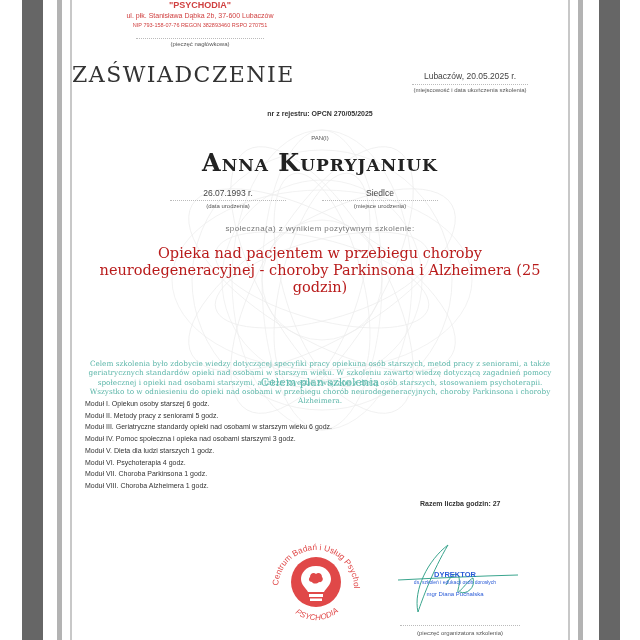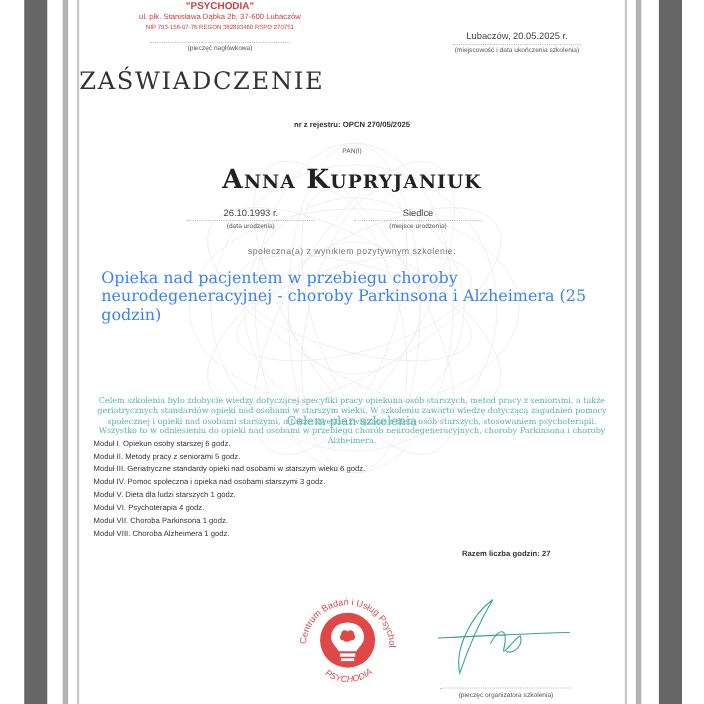--- a/index.html
+++ b/index.html
@@ -19,38 +19,38 @@
   .watermark { position: absolute; left: 90px; top: 50px; width: 320px; height: 460px; opacity: 0.18; pointer-events: none; }
 
   .hdr-left { position: absolute; left: 28px; top: 0; width: 200px; text-align: center; color: #d04040; }
   .hdr-org { font-size: 9px; font-weight: bold; line-height: 11px; }
   .hdr-addr { font-size: 7px; line-height: 10px; }
   .hdr-nip { font-size: 5.5px; line-height: 9px; }
   .hdr-line { margin: 8px auto 2px; width: 128px; border-top: 1px dotted #bbb; }
   .hdr-caption { font-size: 6px; color: #555; }
 
   .hdr-right { position: absolute; left: 338px; top: 27px; width: 120px; text-align: center; }
-  .hdr-date { font-size: 8.5px; color: #444; }
+  .hdr-date { font-size: 8.5px; color: #444; margin-top: 44px; }
   .hdr-line2 { margin: 3px auto 2px; width: 116px; border-top: 1px dotted #bbb; }
 
   .title { position: absolute; left: 0; top: 62px; width: 496px; text-align: left; font-family: "DejaVu Serif", serif; font-size: 22px; letter-spacing: 1.5px; color: #333; font-weight: normal; }
   .subtitle { position: absolute; left: 0; top: 96px; width: 496px; text-align: center; font-size: 8px; color: #777; }
   .register { position: absolute; left: 0; top: 110px; width: 496px; text-align: center; font-size: 7px; font-weight: bold; color: #333; }
 
   .pan { position: absolute; left: 0; top: 135px; width: 496px; text-align: center; font-size: 6px; color: #555; }
   .name { position: absolute; left: 0; top: 148px; width: 496px; text-align: center; font-family: "DejaVu Serif", serif; font-size: 24px; font-weight: bold; font-variant: small-caps; letter-spacing: 1px; color: #222; }
 
   .birth { position: absolute; top: 188px; width: 116px; text-align: center; }
   .birth-val { font-size: 8.5px; color: #444; }
   .birth-line { margin: 2px auto 2px; border-top: 1px dotted #bbb; width: 116px; }
   .birth-cap { font-size: 6px; color: #555; }
 
   .completed { position: absolute; left: 0; top: 224px; width: 496px; text-align: center; font-size: 8px; color: #777; letter-spacing: 0.4px; }
 
-  .course { position: absolute; left: 20px; top: 245px; width: 456px; text-align: left; font-family: "DejaVu Serif", serif; font-size: 14.5px; line-height: 17px; color: #3b82f6; }
+  .course { position: absolute; left: 20px; top: 245px; width: 456px; text-align: center; font-family: "DejaVu Serif", serif; font-size: 14.5px; line-height: 17px; color: #b91c1c; }
 
   .desc { position: absolute; left: 12px; top: 311px; width: 472px; text-align: center; font-family: "DejaVu Serif", serif; font-size: 7.3px; line-height: 9.3px; color: #5ab5a8; margin-top: 48px; }
 
   .plan-title { position: absolute; left: 0; top: 376px; width: 496px; text-align: center; font-family: "DejaVu Serif", serif; font-size: 11px; color: #62bcb0; }
 
   .modules { position: absolute; left: 13px; top: 398px; list-style: none; }
   .modules li { font-size: 7px; line-height: 11.7px; color: #333; }
 
   .total { position: absolute; left: 348px; top: 500px; font-size: 7px; font-weight: bold; color: #333; }
 
@@ -108,21 +108,21 @@
     <div class="hdr-caption">(miejscowość i data ukończenia szkolenia)</div>
   </div>
 
   <div class="title">ZAŚWIADCZENIE</div>
   <div class="register">nr z rejestru: OPCN 270/05/2025</div>
 
   <div class="pan">PAN(I)</div>
   <div class="name">Anna Kupryjaniuk</div>
 
   <div class="birth" style="left:98px;">
-    <div class="birth-val">26.10.1993 r.</div>
+    <div class="birth-val">26.07.1993 r.</div>
     <div class="birth-line"></div>
     <div class="birth-cap">(data urodzenia)</div>
   </div>
   <div class="birth" style="left:250px;">
     <div class="birth-val">Siedlce</div>
     <div class="birth-line"></div>
     <div class="birth-cap">(miejsce urodzenia)</div>
   </div>
 
   <div class="completed">społeczna(a) z wynikiem pozytywnym szkolenie:</div>
@@ -161,15 +161,20 @@
     <path d="M46 47 C46 43 50 42 52 44 C54 42 58 43 58 47 C60 49 58 53 55 52 C53 54 49 54 48 52 C45 52 44 49 46 47 Z" fill="#e04848"></path>
   </svg>
 
   <svg class="signature" viewBox="0 0 140 80">
     <g fill="none" stroke="#3aa58e" stroke-width="1">
       <path d="M60 5 C40 20 25 50 30 72 C34 60 45 30 60 5"></path>
       <path d="M58 45 C65 30 75 30 70 50 C68 58 80 40 85 38 C88 48 78 55 72 52"></path>
       <path d="M10 40 C50 38 90 36 130 35"></path>
     </g>
   </svg>
+  <div class="sig-text">
+    <div class="sig-title">DYREKTOR</div>
+    <div class="sig-sub">ds. szkoleń i edukacji osób dorosłych</div>
+    <div class="sig-name">mgr Diana Puchalska</div>
+  </div>
   <div class="org-stamp-line"></div>
   <div class="org-stamp-cap">(pieczęć organizatora szkolenia)</div>
 </div>
 
 </body></html>

